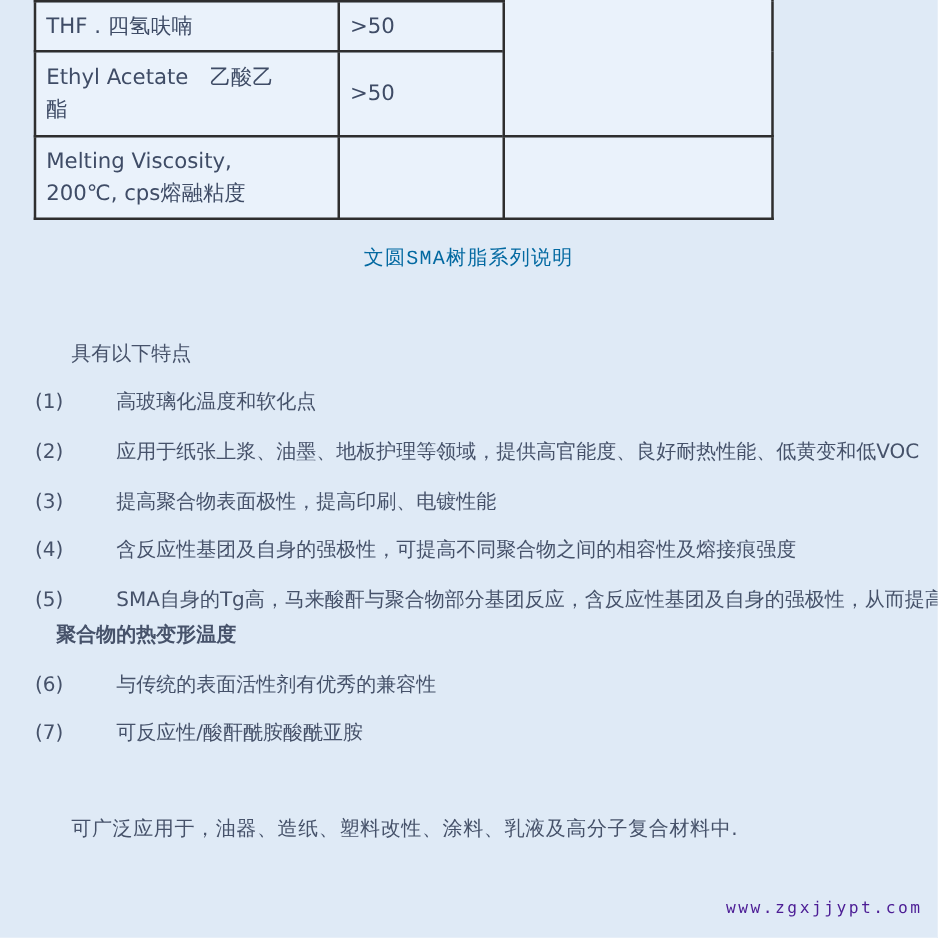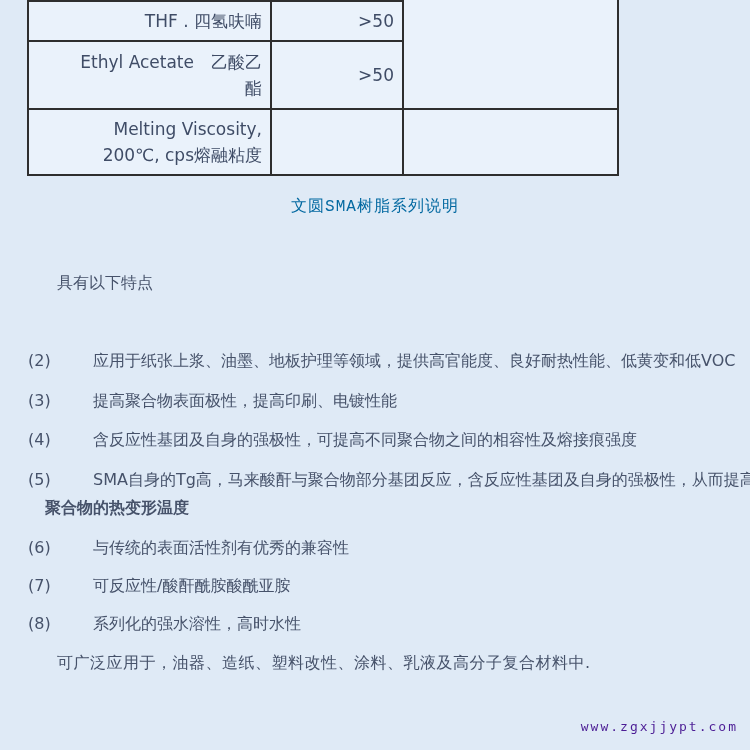--- a/index.html
+++ b/index.html
@@ -13,21 +13,21 @@
   }
   
   .spec-table{
     position:absolute;left:27px;top:-30px;
     width:590px;
     border-collapse:collapse;table-layout:fixed;
   }
   .spec-table td{
     border:2px solid #2e2e2e;
     background:#eaf2fb;
-    text-align:right;vertical-align:middle;
+    text-align:left;vertical-align:middle;
     font-size:17px;line-height:1.55;
     color:#3f4c66;
     padding:2px 8px;
     overflow:hidden;
   }
   .col1{width:243px}.col2{width:132px}.col3{width:215px}
   tr.partial{height:30px}
   tr.r1{height:40px}
   tr.r2{height:68px}
   tr.r3{height:66px}
@@ -85,26 +85,26 @@
       <td></td>
       <td></td>
     </tr>
   </tbody>
     </table>
 
   <div class="doc-title">文圆SMA树脂系列说明</div>
 
   <div class="para features-heading">具有以下特点</div>
 
+  <div class="feature f1"><span class="num">(1)</span><span>高玻璃化温度和软化点</span></div>
   <div class="feature f2"><span class="num">(2)</span><span>应用于纸张上浆、油墨、地板护理等领域，提供高官能度、良好耐热性能、低黄变和低VOC</span></div>
   <div class="feature f3"><span class="num">(3)</span><span>提高聚合物表面极性，提高印刷、电镀性能</span></div>
   <div class="feature f4"><span class="num">(4)</span><span>含反应性基团及自身的强极性，可提高不同聚合物之间的相容性及熔接痕强度</span></div>
   <div class="feature f5"><span class="num">(5)</span><span>SMA自身的Tg高，马来酸酐与聚合物部分基团反应，含反应性基团及自身的强极性，从而提高</span></div>
   <div class="f5b">聚合物的热变形温度</div>
   <div class="feature f6"><span class="num">(6)</span><span>与传统的表面活性剂有优秀的兼容性</span></div>
   <div class="feature f7"><span class="num">(7)</span><span>可反应性/酸酐酰胺酸酰亚胺</span></div>
-  <div class="feature f8"><span class="num">(8)</span><span>系列化的强水溶性，高时水性</span></div>
 
   <div class="para closing">可广泛应用于，油器、造纸、塑料改性、涂料、乳液及高分子复合材料中.</div>
 
   <div class="watermark">www.zgxjjypt.com</div>
 
 </div>
 
 </body></html>

